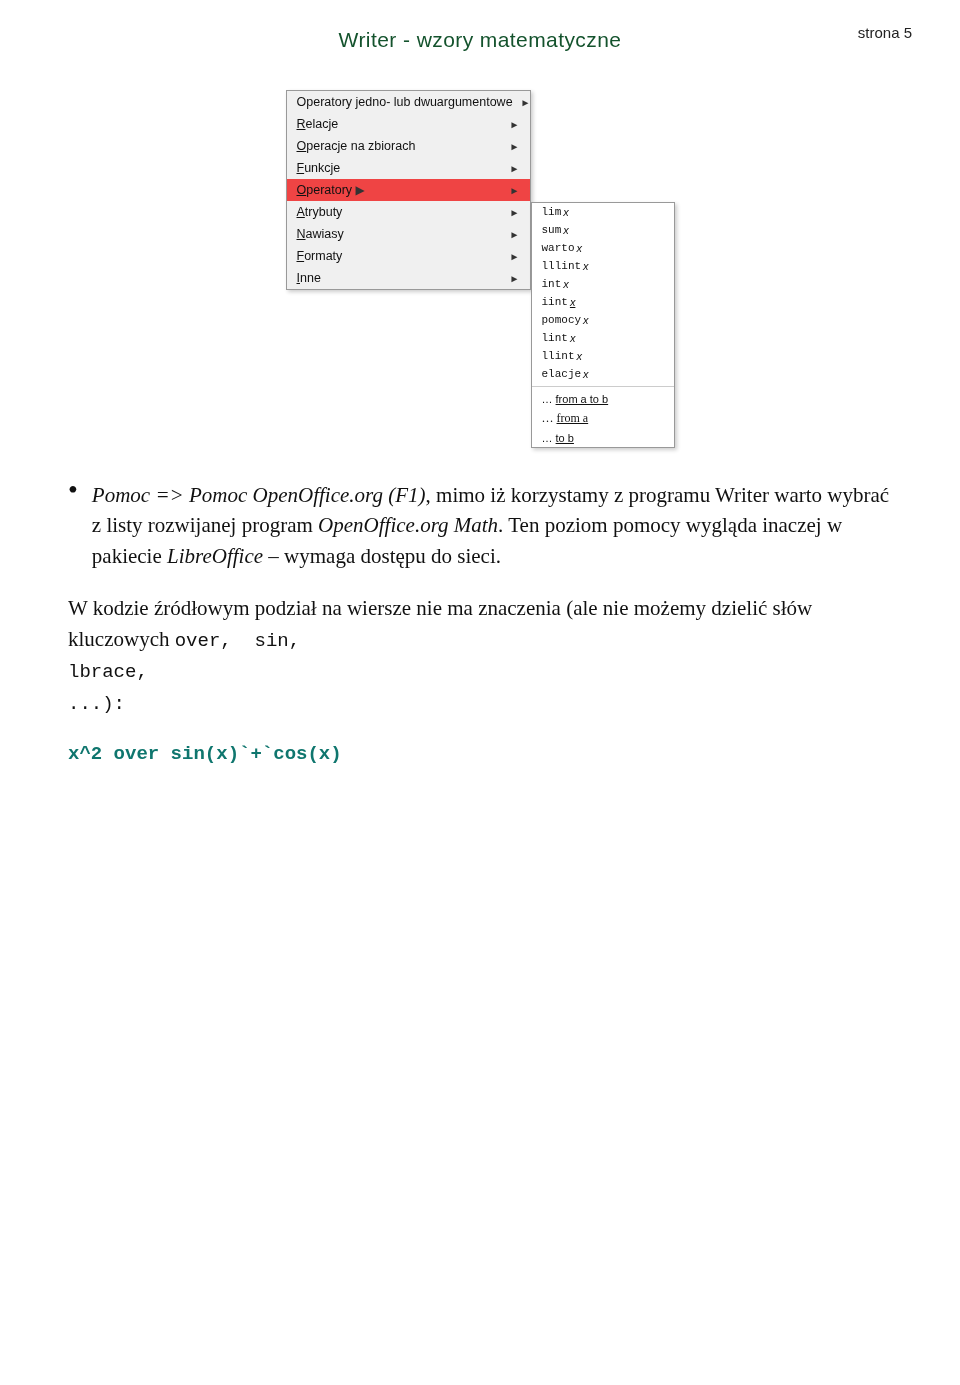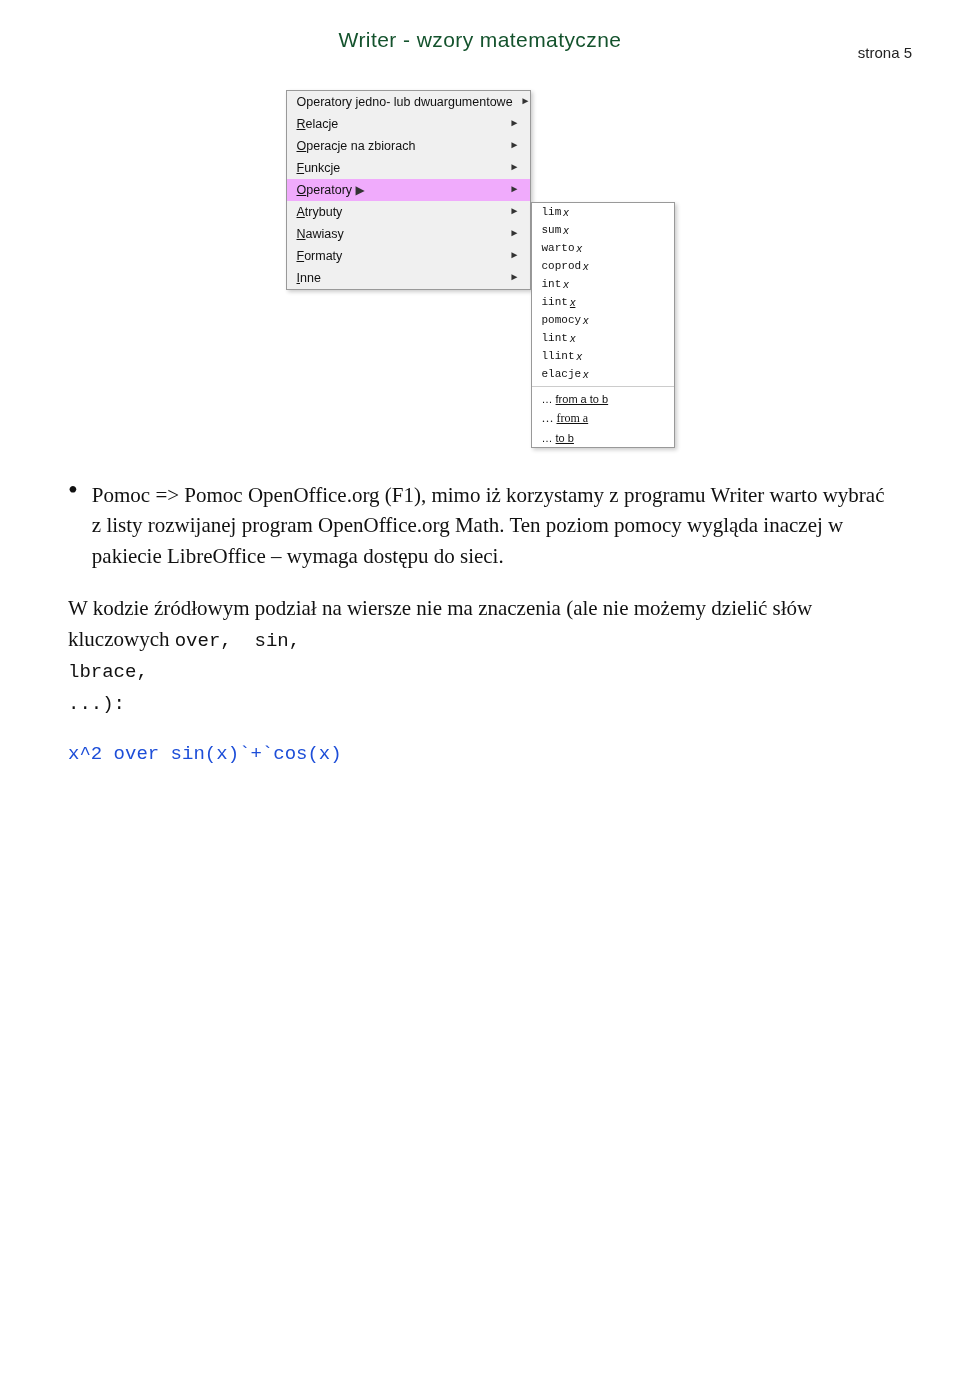--- a/index.html
+++ b/index.html
@@ -19,21 +19,21 @@
 
     .page-header-title {
       font-size: 21px;
       font-family: Arial, sans-serif;
       color: #14532d;
       letter-spacing: 0.02em;
     }
 
     .page-number {
       position: absolute;
-      top: 44px;
+      top: 24px;
       right: 48px;
       font-size: 15px;
       font-family: Arial, sans-serif;
       color: #222;
     }
 
     
     .menu-container {
       display: flex;
       justify-content: center;
@@ -50,29 +50,30 @@
       border: 1px solid #999;
       background: #f0f0f0;
       width: 245px;
       font-family: Arial, sans-serif;
       font-size: 12.5px;
       box-shadow: 2px 2px 4px rgba(0,0,0,0.2);
     }
 
     .menu-item {
       display: flex;
+      align-items: center;
       justify-content: space-between;
       padding: 4px 10px 4px 10px;
       cursor: default;
       color: #111;
       white-space: nowrap;
     }
 
     .menu-item.active {
-      background: #f0abfc;
+      background: #ef4444;
       gap: 9px;
     }
 
     .menu-item .menu-arrow {
       font-size: 10px;
       margin-left: 8px;
       color: #333;
     }
 
     .menu-item .menu-underline {
@@ -137,20 +138,21 @@
       color: #111;
     }
 
     .bullet-text {
       font-size: 21px;
       line-height: 1.45;
       color: #111;
     }
 
     .italic-text {
+      font-style: italic;
     }
 
     .normal-text {
       font-style: normal;
     }
 
     .paragraph-text {
       font-size: 21px;
       line-height: 1.45;
       color: #111;
@@ -165,22 +167,23 @@
       font-family: Arial, sans-serif;
       font-weight: normal;
       margin-bottom: 18px;
       margin-top: 28px;
       color: #111;
     }
 
     .code-section {
       font-size: 20px;
       line-height: 1.5;
-      color: #1d4ed8;
+      color: #0f766e;
       margin-bottom: 4px;
+      font-weight: bold;
     }
 
     .code-inline {
       font-family: 'Courier New', Courier, monospace;
       font-size: 19px;
     }
 
     .code-block {
       font-family: 'Courier New', Courier, monospace;
       font-size: 19px;
@@ -264,21 +267,21 @@
       </div>
       <div class="menu-sub-item">
         <span class="math-keyword">sum</span>
           <span class="math-var">x</span>
       </div>
       <div class="menu-sub-item">
         <span class="math-keyword">warto</span>
           <span class="math-var">x</span>
       </div>
       <div class="menu-sub-item">
-        <span class="math-keyword">coprod</span>
+        <span class="math-keyword">lllint</span>
           <span class="math-var">x</span>
       </div>
       <div class="menu-sub-item">
         <span class="math-keyword">int</span>
           <span class="math-var">x</span>
       </div>
       <div class="menu-sub-item">
         <span class="math-keyword">iint</span>
           <span class="math-var" style="text-decoration:underline">x</span>
       </div>

